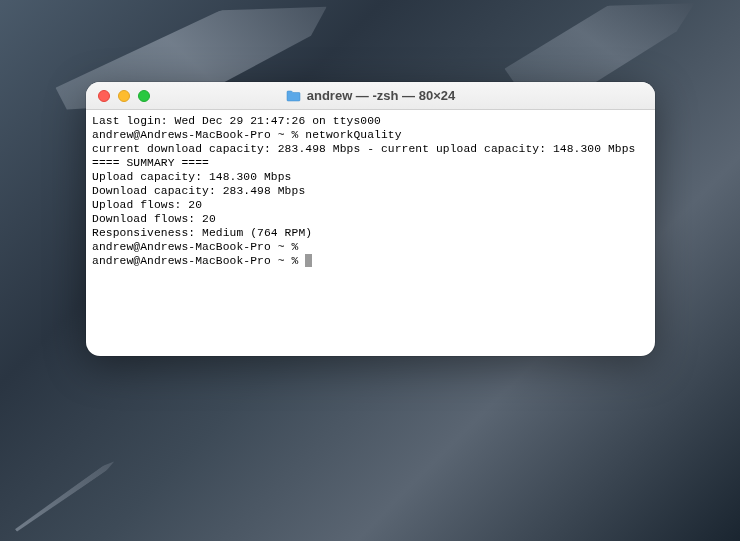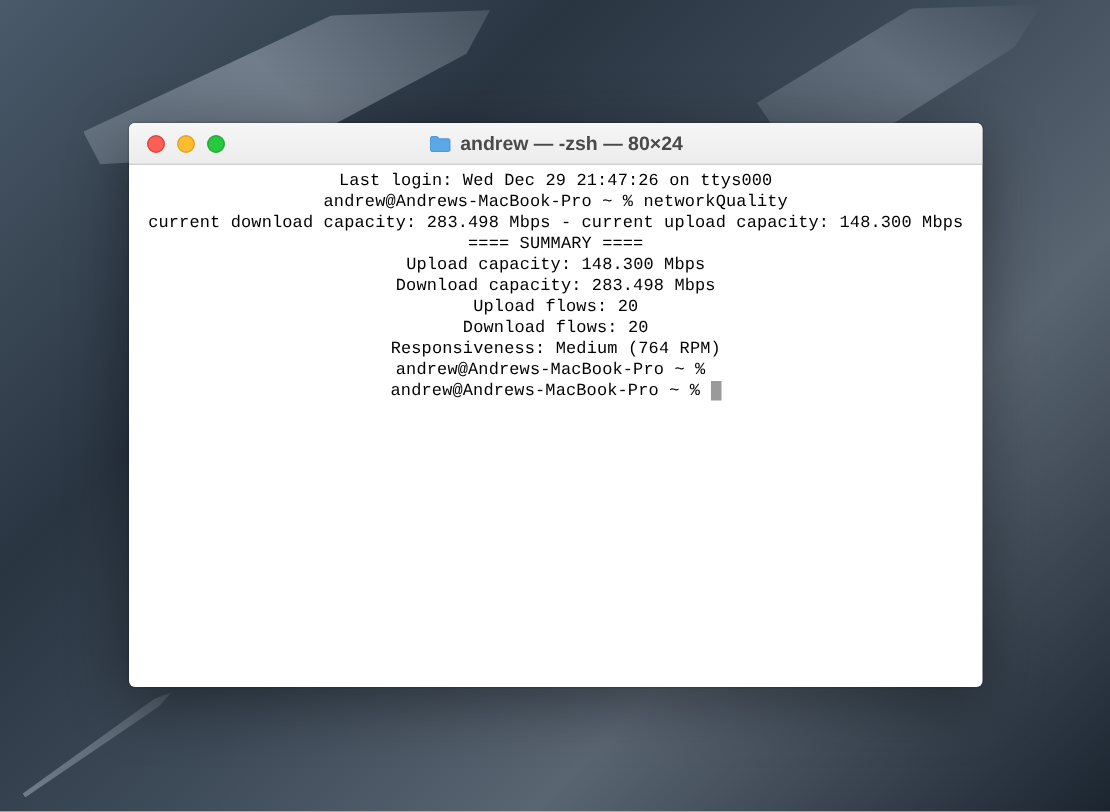--- a/index.html
+++ b/index.html
@@ -47,23 +47,23 @@
       background: linear-gradient(90deg, #8a95a2 0%, #5a6572 100%);
       transform: rotate(-35deg);
       opacity: 0.7;
       clip-path: polygon(0% 45%, 90% 40%, 100% 50%, 90% 60%, 0% 55%);
     }
     .terminal-window {
       position: absolute;
       top: 82px;
       left: 86px;
       width: 569px;
-      height: 376px;
+      height: 274px;
       background: #ffffff;
-      border-radius: 4px;
+      border-radius: 14px;
       box-shadow: 0 10px 40px rgba(0,0,0,0.4), 0 0 0 1px rgba(0,0,0,0.1);
       overflow: hidden;
       display: flex;
       flex-direction: column;
     }
     .titlebar {
       height: 28px;
       background: linear-gradient(to bottom, #f6f6f6 0%, #ececec 100%);
       border-bottom: 1px solid #d0d0d0;
       display: flex;
@@ -106,21 +106,20 @@
       font-family: "Menlo", "Monaco", "Courier New", monospace;
       font-size: 11.3px;
       line-height: 14px;
       color: #000000;
       white-space: pre;
       overflow: hidden;
       letter-spacing: 0.1px;
     }
     .terminal-line {
       display: block;
-      text-align: center;
     }
     .cursor {
       display: inline-block;
       width: 7px;
       height: 13px;
       background: #9a9a9a;
       vertical-align: text-bottom;
       margin-bottom: 0px;
     }
   </style>

